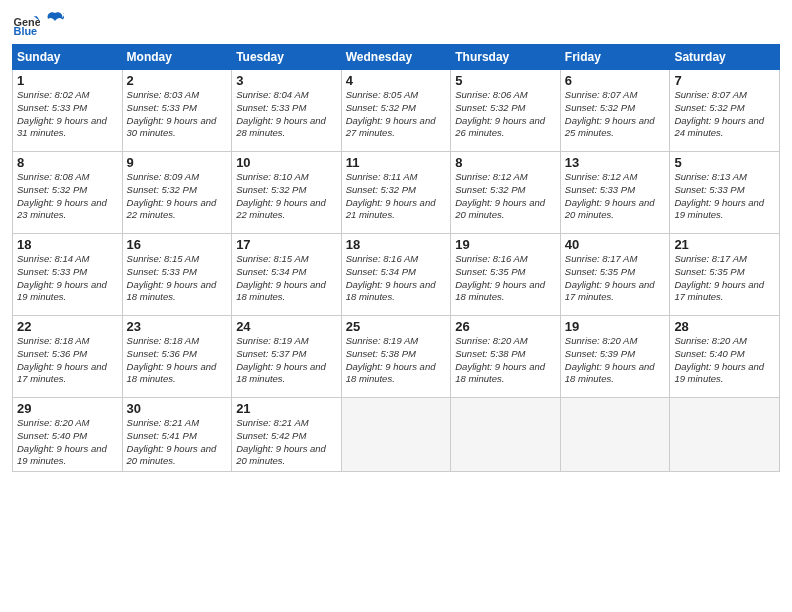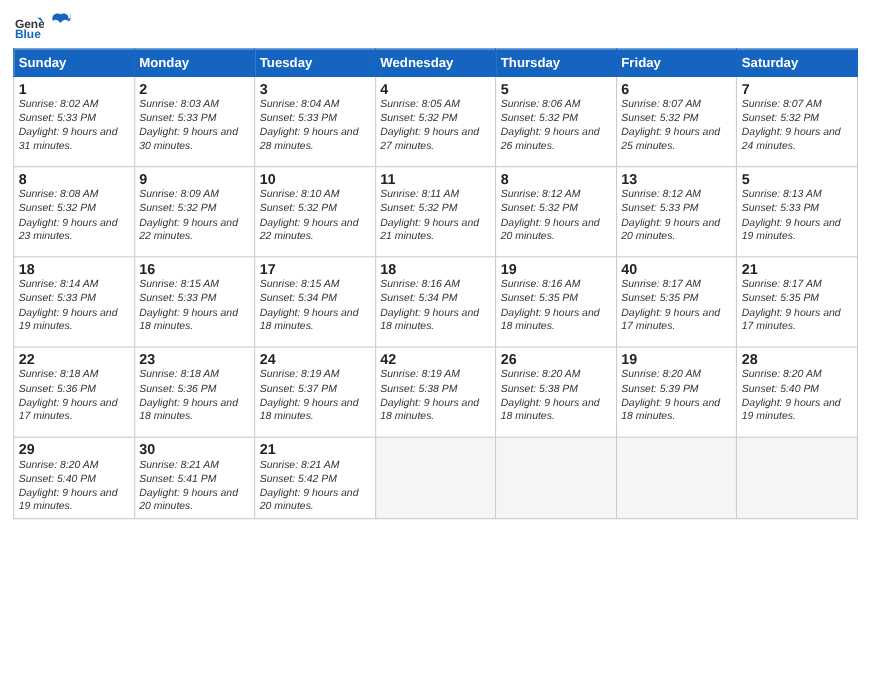--- a/index.html
+++ b/index.html
@@ -219,21 +219,21 @@
       </td>
           <td>
         <span class="day-num">23</span>
         <span class="day-info">Sunrise: 8:18 AM<br>Sunset: 5:36 PM<br>Daylight: 9 hours and 18 minutes.</span>
       </td>
           <td>
         <span class="day-num">24</span>
         <span class="day-info">Sunrise: 8:19 AM<br>Sunset: 5:37 PM<br>Daylight: 9 hours and 18 minutes.</span>
       </td>
           <td>
-        <span class="day-num">42</span>
+        <span class="day-num">25</span>
         <span class="day-info">Sunrise: 8:19 AM<br>Sunset: 5:38 PM<br>Daylight: 9 hours and 18 minutes.</span>
       </td>
           <td>
         <span class="day-num">26</span>
         <span class="day-info">Sunrise: 8:20 AM<br>Sunset: 5:38 PM<br>Daylight: 9 hours and 18 minutes.</span>
       </td>
           <td>
         <span class="day-num">19</span>
         <span class="day-info">Sunrise: 8:20 AM<br>Sunset: 5:39 PM<br>Daylight: 9 hours and 18 minutes.</span>
       </td>

